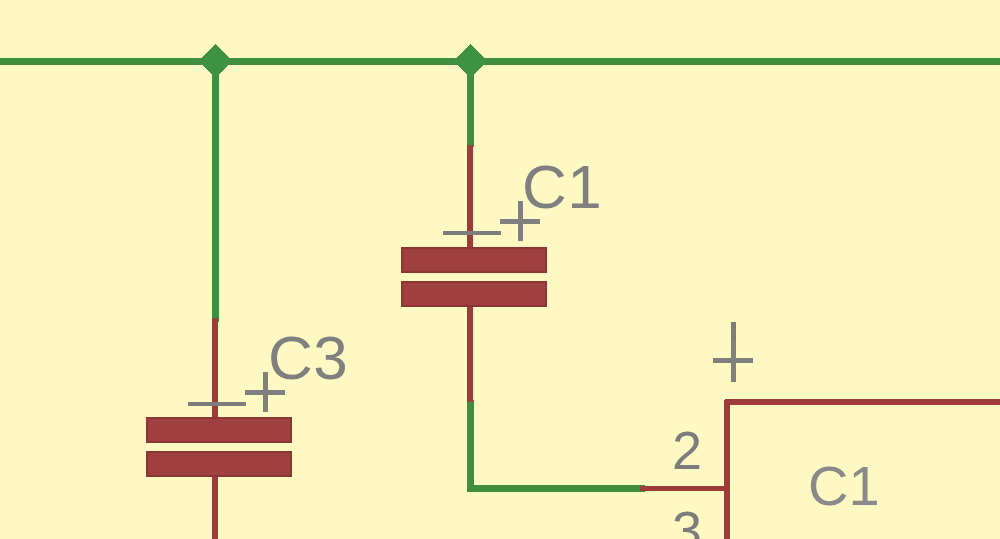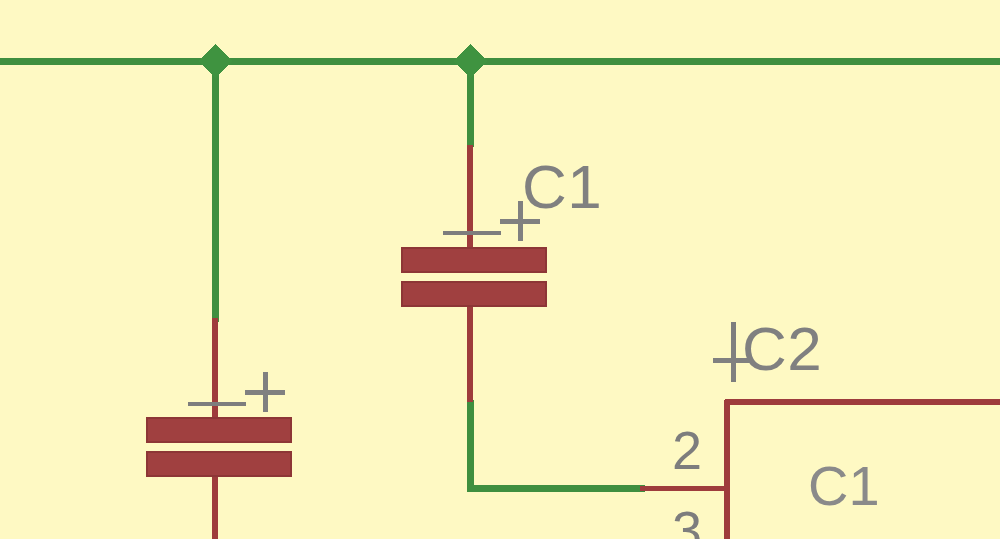--- a/index.html
+++ b/index.html
@@ -115,22 +115,22 @@
 
       <line x1="727" y1="400" x2="727" y2="539" stroke="#9e3c3c" stroke-width="6"></line>
 
       <line x1="640" y1="488" x2="727" y2="488" stroke="#9e3c3c" stroke-width="5"></line>
     </g>
 
   </svg>
 
   <div class="ref-label ref-cap" style="left:522px; top:156px;">C1</div>
 
+  <div class="ref-label ref-cap" style="left:268px; top:327px;">C3</div>
 
-  <div class="ref-label ref-cap" style="left:742px; top:318px;">C2</div>
 
   <div class="pin-num" style="left:672px; top:423px;">2</div>
 
   <div class="pin-num" style="left:672px; top:503px;">3</div>
 
   <div class="box-label" style="left:808px; top:458px;">C1</div>
 
 </div>
 
 </body></html>

